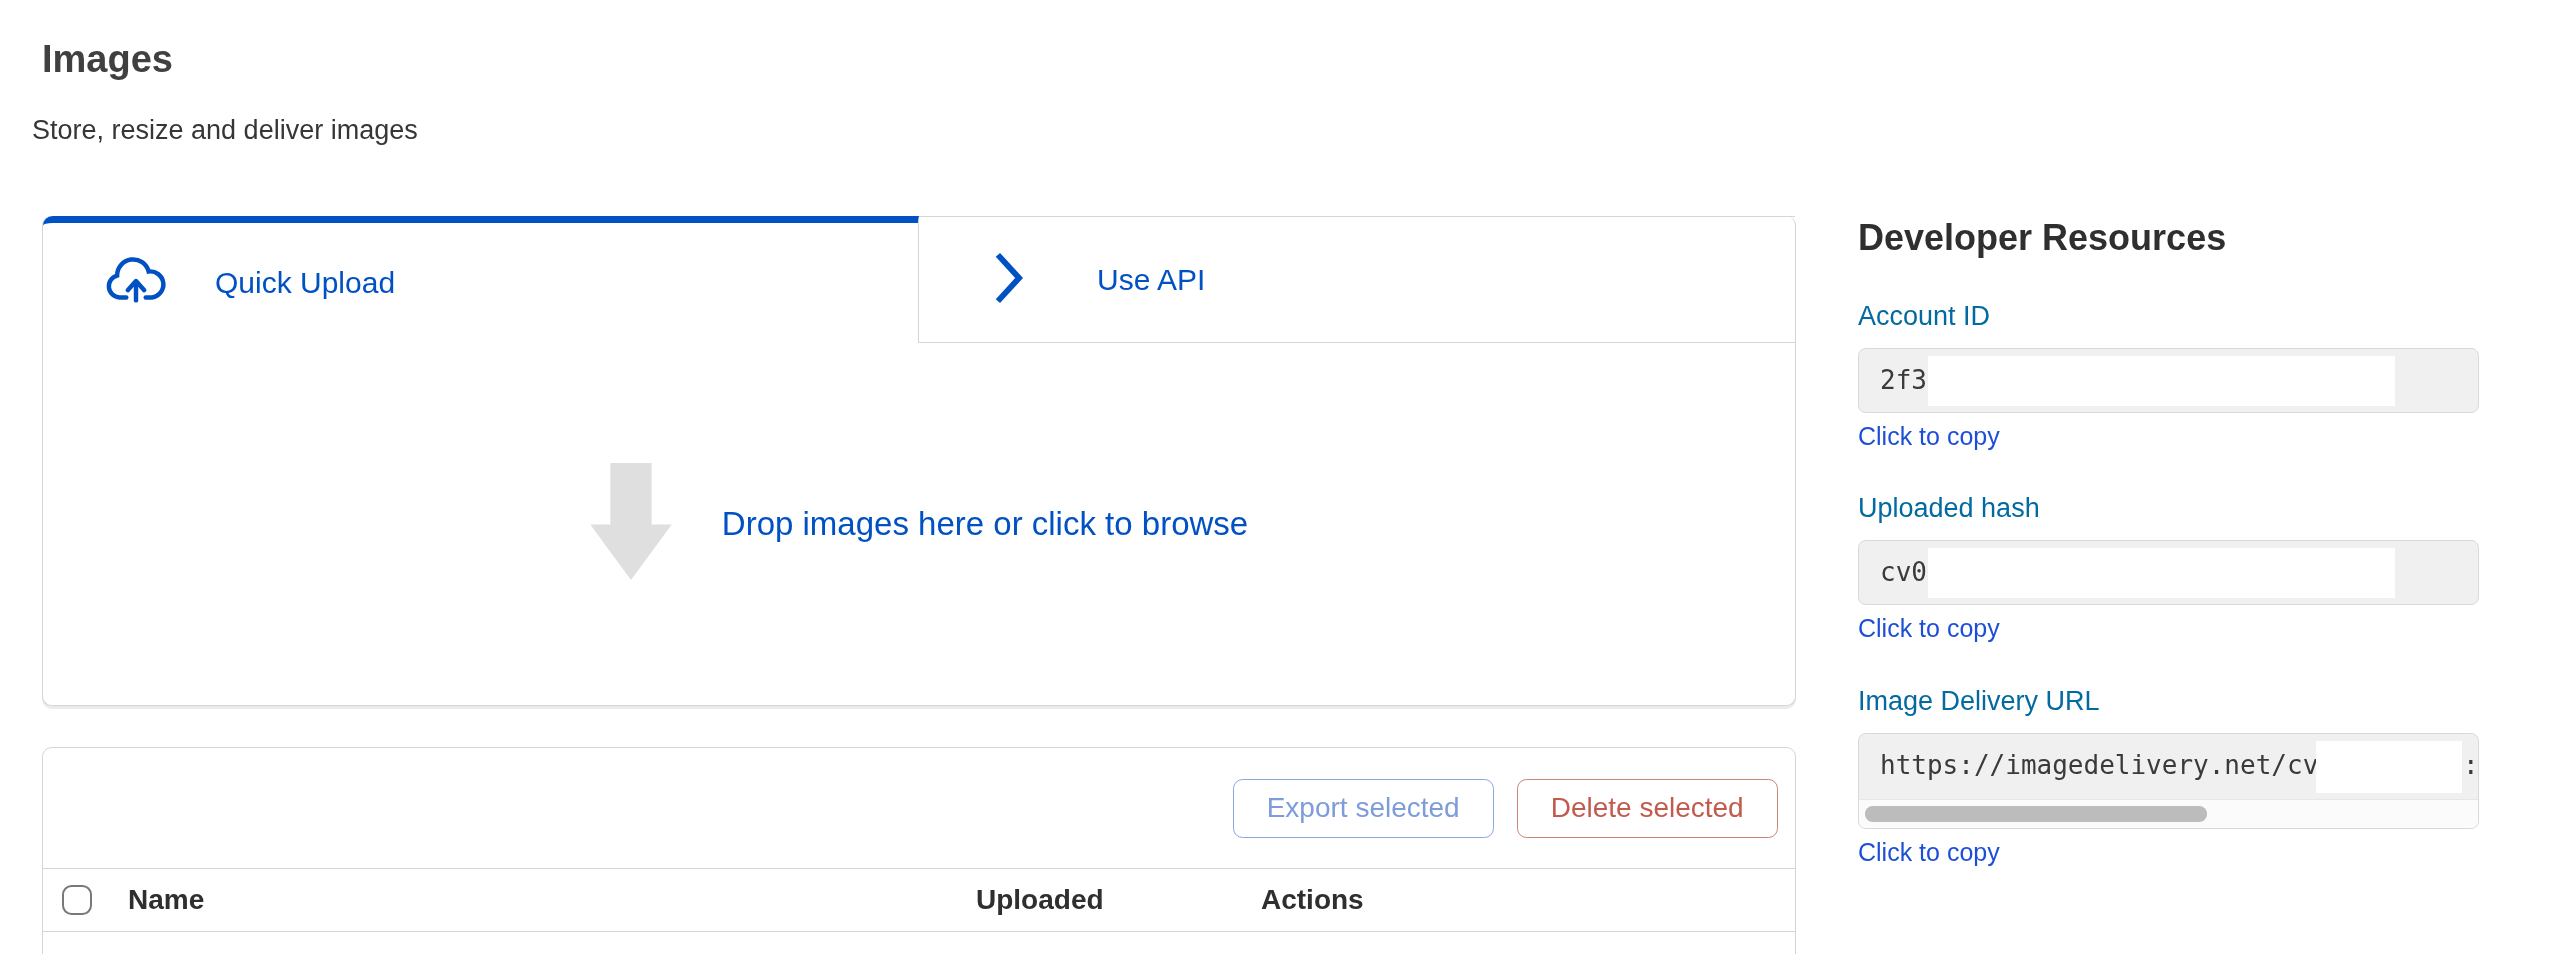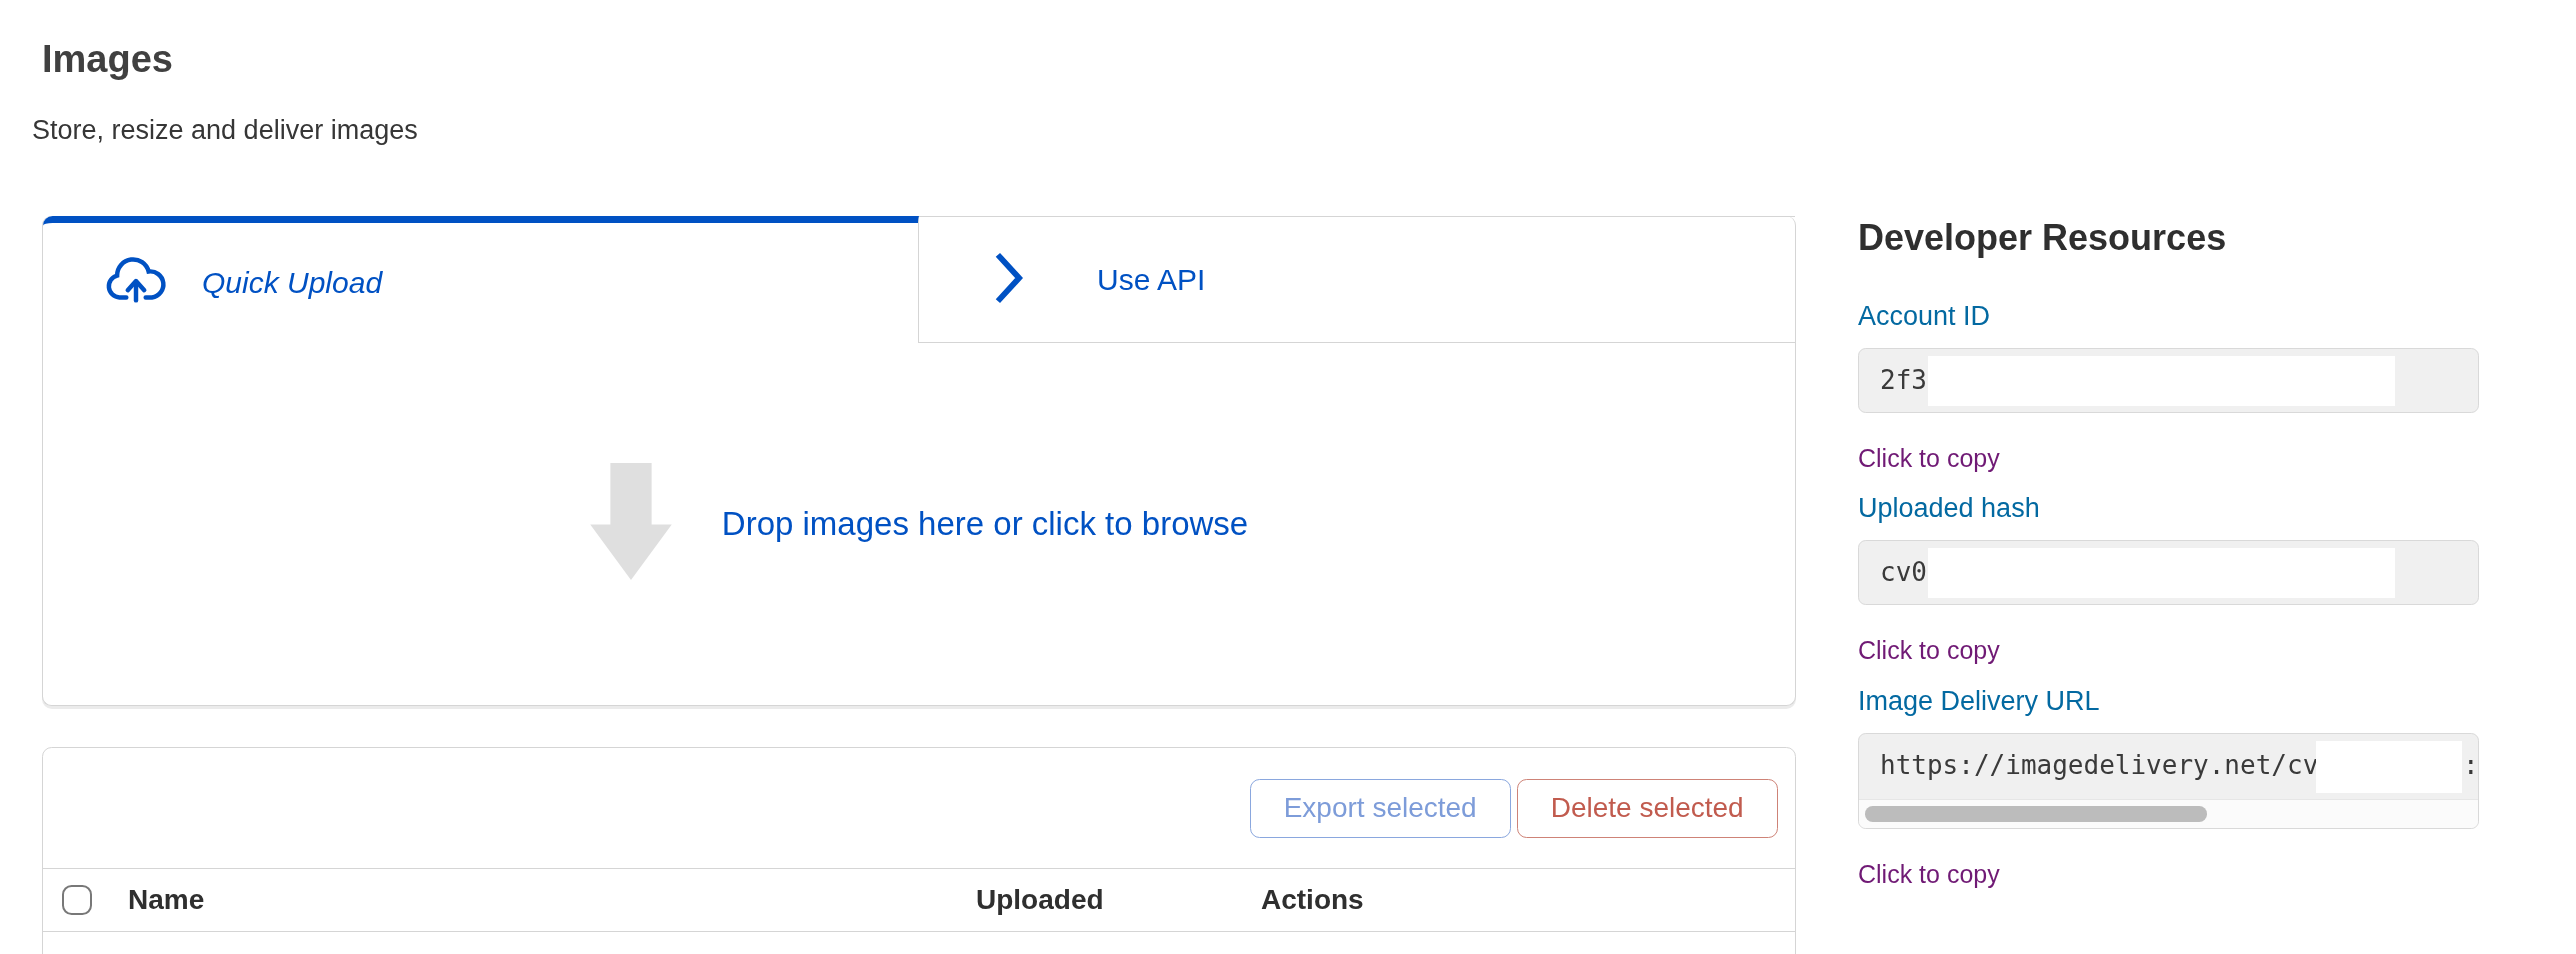--- a/index.html
+++ b/index.html
@@ -10,32 +10,32 @@
   
   .page-title { position:absolute; left:42px; top:38px; font-size:38px; font-weight:700; color:#404040; }
   .page-subtitle { position:absolute; left:32px; top:115px; font-size:27px; font-weight:400; color:#363636; }
 
   .upload-card { position:absolute; left:42px; top:216px; width:1754px; height:490px;
                  border:1.9px solid #d5d5d5; border-top:none; border-radius:9.6px;
                  box-shadow:0 2.9px 0 rgba(0,0,0,0.08); background:#fff; }
   .tabs { display:flex; height:127px; }
   .tab { display:flex; align-items:center; cursor:pointer; }
   .tab-active { width:876px; border-top:7.7px solid #0051c3; border-right:1.9px solid #d5d5d5;
-                border-radius:9.6px 0 0 0; padding-left:62px; gap:35px;font-style:italic; }
+                border-radius:9.6px 0 0 0; padding-left:62px; gap:48px; }
   .tab-inactive { flex:1; border-top:1.9px solid #d5d5d5; border-bottom:1.9px solid #d5d5d5;
                   padding-left:75px; gap:74px; }
   .tab-label { font-size:30px; color:#0051c3; }
 
   .dropzone { height:361px; display:flex; align-items:center; justify-content:center; gap:50px; cursor:pointer; }
   .drop-text { font-size:33px; color:#0051c3; }
 
   .table-card { position:absolute; left:42px; top:747px; width:1754px; height:250px;
                 border:1.9px solid #d5d5d5; border-radius:9.6px 9.6px 0 0; background:#fff; }
   .actions-row { height:121px; display:flex; align-items:center; justify-content:flex-end;
-                 gap:6px; padding-right:17.3px; border-bottom:1.9px solid #d5d5d5; }
+                 gap:23px; padding-right:17.3px; border-bottom:1.9px solid #d5d5d5; }
   .btn { height:59px; padding:0 33px; font-size:28px; background:#ffffff;
          border-radius:9.6px; border:1.9px solid; cursor:pointer;
          font-family:"Liberation Sans", sans-serif; }
   .btn-export { color:#7d9cd9; border-color:#8aa7de; }
   .btn-delete { color:#c15b4e; border-color:#ce8377; }
 
   .table-header { position:relative; height:63px; border-bottom:1.9px solid #d5d5d5; }
   .table-header .col { position:absolute; top:50%; transform:translateY(-50%);
                        font-size:28px; font-weight:700; color:#2f2f2f; }
   .col-name { left:85px; }
@@ -58,21 +58,21 @@
   .mono { position:absolute; left:21px; top:0; height:62px; line-height:62px;
           font-family:"DejaVu Sans Mono", monospace; font-size:26px; color:#3a3a3a; white-space:nowrap; }
   .mono-frag { left:604px; }
   .redact { position:absolute; background:#ffffff; }
   .redact-a { left:69px; top:6.7px; width:467px; height:50px; }
   .redact-b { left:457px; top:6.7px; width:146px; height:52px; }
   .hscroll { position:absolute; left:0; right:0; bottom:0; height:29px; background:#fbfbfb;
              border-top:1.9px solid #e6e6e6; }
   .hscroll-thumb { position:absolute; left:5.8px; top:5.8px; width:342px; height:15.4px;
                    border-radius:7.7px; background:#bcbcbc; cursor:pointer; }
-  .field-helper { margin-top:30px; font-size:25px; color:#701a75; line-height:31px; }
+  .field-helper { margin-top:8px; font-size:25px; color:#1d4ed8; line-height:31px; }
 </style>
 </head>
 <body>
 
 <div class="page">
 
   <h1 class="page-title">Images</h1>
   <div class="page-subtitle">Store, resize and deliver images</div>
 
   <section class="upload-card">

